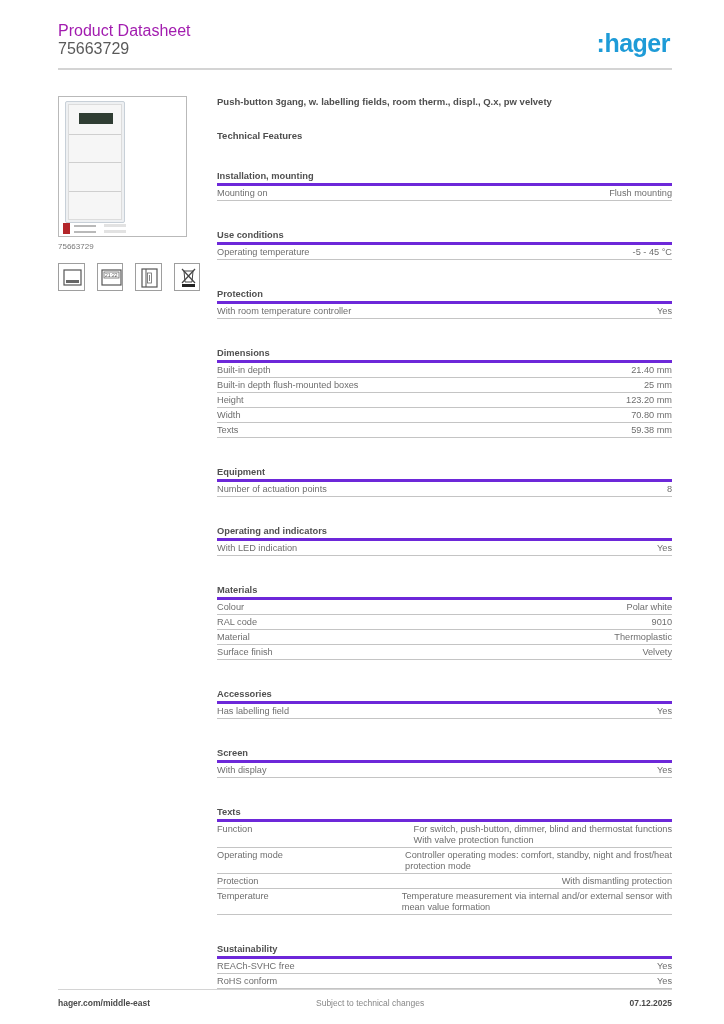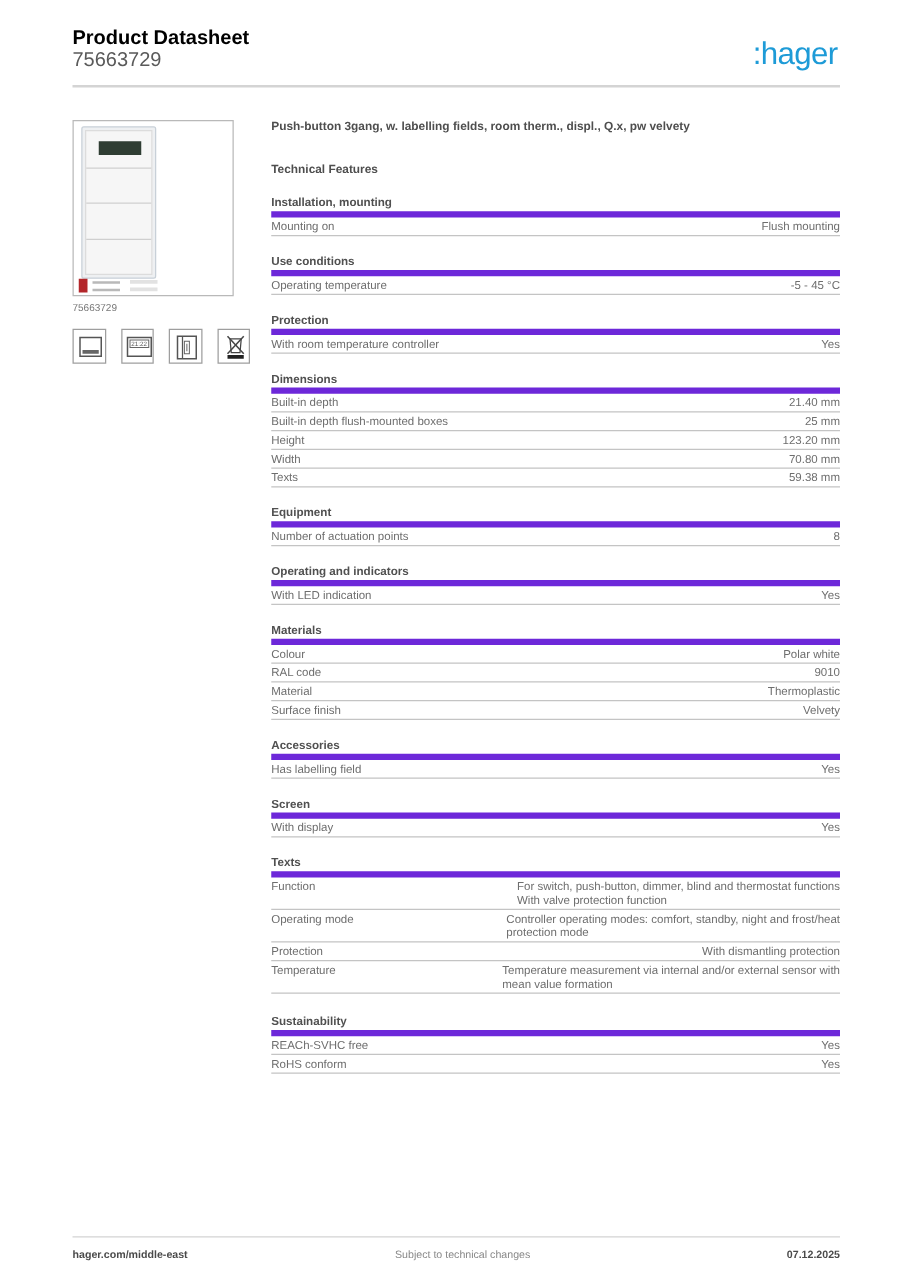--- a/index.html
+++ b/index.html
@@ -1,22 +1,22 @@
 <!DOCTYPE html>
 <html><head>
 <meta charset="utf-8">
 <style>
   * { box-sizing: border-box; margin: 0; padding: 0; }
   html, body { width: 724px; height: 1024px; background: #ffffff; overflow: hidden; }
   body { font-family: "Liberation Sans", sans-serif; color: #555; position: relative; }
 
   .header { position: absolute; left: 58px; top: 22px; width: 614px; height: 48px; }
-  .doc-title { font-size: 16px; font-weight: bold; color: #000000; line-height: 18px; }
+  .doc-title { font-size: 16px; font-weight: normal; color: #a21caf; line-height: 18px; }
   .doc-number { font-size: 16px; color: #5a5a5a; line-height: 18px; }
-  .logo { position: absolute; right: 2px; top: 7px; font-size: 25px; font-weight: normal; color: #1e9bd7; letter-spacing: -0.5px; text-align: center; }
+  .logo { position: absolute; right: 2px; top: 7px; font-size: 25px; font-weight: bold; color: #1e9bd7; letter-spacing: -0.5px; text-align: center; }
   .header-rule { position: absolute; left: 58px; top: 68px; width: 614px; height: 2px; background: #d4d4d4; }
 
   .left { position: absolute; left: 58px; top: 96px; width: 142px; }
   .product-frame { width: 129px; height: 141px; border: 1px solid #b9b9b9; position: relative; background: #fff; }
   .device { position: absolute; left: 6px; top: 4px; width: 60px; height: 122px; background: #eef0f2; border: 1px solid #c8d0d8; border-radius: 2px; }
   .device .frame-edge { position: absolute; left: 2px; top: 2px; right: 2px; bottom: 2px; background: #f6f6f6; border: 1px solid #dcdcdc; }
   .device .lcd { position: absolute; left: 13px; top: 11px; width: 34px; height: 11px; background: #2f3d33; }
   .device .sep { position: absolute; left: 3px; right: 3px; height: 1px; background: #cfcfcf; }
   .legend-red { position: absolute; left: 4px; top: 126px; width: 7px; height: 11px; background: #b3262a; }
   .legend-bar { position: absolute; height: 2px; background: #b9b9b9; }
@@ -24,21 +24,21 @@
   .product-code { font-size: 8px; color: #777; margin-top: 5px; }
   .icons { display: flex; gap: 12px; margin-top: 12px; }
   .icon-box { width: 27px; height: 28px; border: 1px solid #9e9e9e; position: relative; background: #fff; }
   .icon-box svg { position: absolute; left: 0; top: 0; }
 
   .content { position: absolute; left: 217px; top: 96px; width: 455px; }
   .product-name { font-size: 9.5px; font-weight: bold; color: #4e4e4e; line-height: 12px; }
   .tech-title { font-size: 9.5px; font-weight: bold; color: #4e4e4e; margin-top: 22px; line-height: 12px; }
   .section { margin-top: 14px; }
   .section:first-of-type { margin-top: 14px; }
-  .section-title { font-size: 9.3px; font-weight: bold; color: #505050; line-height: 12px; padding-bottom: 1px; border-bottom: 5px solid #6d28d9; }
+  .section-title { font-size: 9.3px; font-weight: bold; color: #505050; line-height: 12px; padding-bottom: 1px; border-bottom: 3px solid #6d28d9; margin-top: 28px; }
   .row { display: flex; justify-content: space-between; font-size: 9.2px; color: #6e6e6e; line-height: 11px; padding: 2px 0 1px 0; border-bottom: 1px solid #c4c4c4; gap: 28px; }
   .row .v { text-align: left; max-width: 300px; }
   .row.multi .v { line-height: 11px; }
 
   .footer-rule { position: absolute; left: 58px; top: 989px; width: 614px; height: 1px; background: #d4d4d4; }
   .footer { position: absolute; left: 58px; top: 998px; width: 614px; font-size: 8.5px; color: #555; }
   .footer .url { position: absolute; left: 0; font-weight: bold; color: #4a4a4a; }
   .footer .note { position: absolute; left: 258px; color: #888; }
   .footer .date { position: absolute; right: 0; font-weight: bold; color: #4a4a4a; }
 </style>

